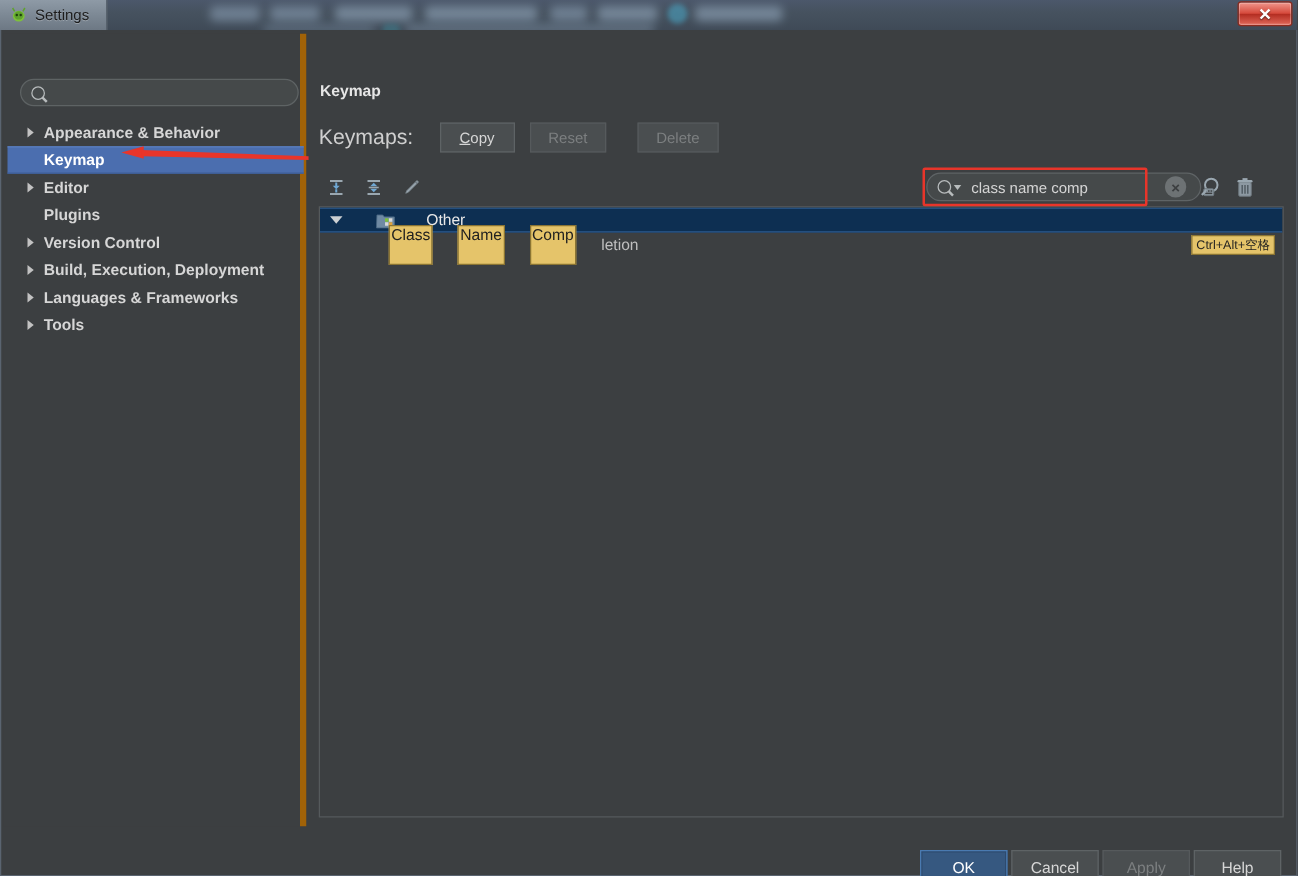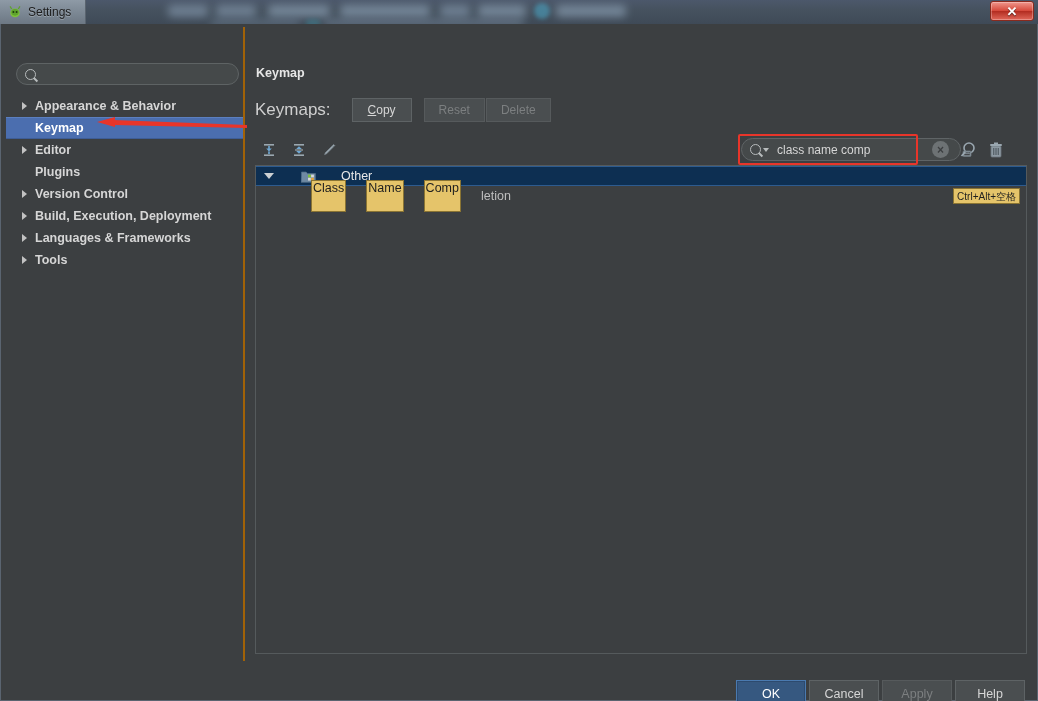--- a/index.html
+++ b/index.html
@@ -71,21 +71,21 @@
     background: #3c3f41;
     border: 1px solid #5a6470;
     border-top: none;
   }
 
   
   #left-panel {
     position: absolute; left: 2px; top: 3px;
     width: 242px; height: 634px;
     background: #3c3f41;
-    border-right: 2px solid #a16207;
+    border-right: 5px solid #a16207;
   }
   #sidebar-search {
     position: absolute; left: 13px; top: 36px;
     width: 223px; height: 22px;
     background: #45494a;
     border: 1px solid #5e6364;
     border-radius: 11px;
     display: flex; align-items: center;
     padding-left: 8px;
     cursor: text;
@@ -196,21 +196,21 @@
     color: #d6d6d6;
     font-size: 12px;
     font-family: "Liberation Sans", sans-serif;
     display: flex; align-items: center; justify-content: center;
     cursor: pointer;
   }
   .btn.disabled { color: #7c7f80; border-color: #565a5c; cursor: default; }
   .btn .u { text-decoration: underline; }
   #btn-copy { margin-left: 14px; }
   #btn-reset { margin-left: 12px; }
-  #btn-delete { margin-left: 1px; }
+  #btn-delete { margin-left: 25px; }
 
   
   #toolbar {
     position: absolute; left: 12px; top: 112px;
     display: flex; align-items: center; gap: 8px;
   }
   .tool-btn {
     width: 22px; height: 22px;
     display: flex; align-items: center; justify-content: center;
     cursor: pointer;

